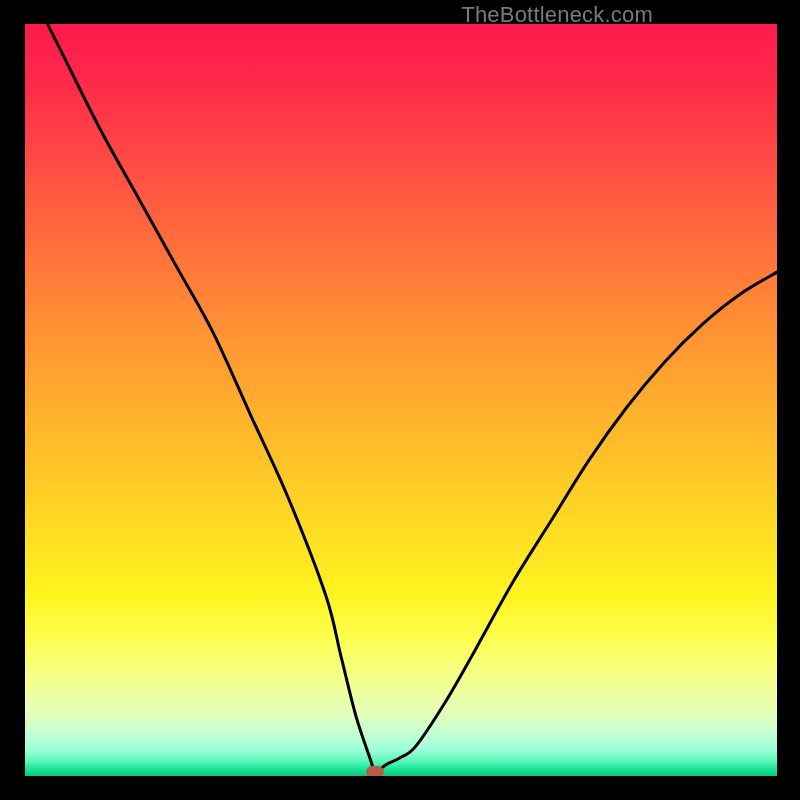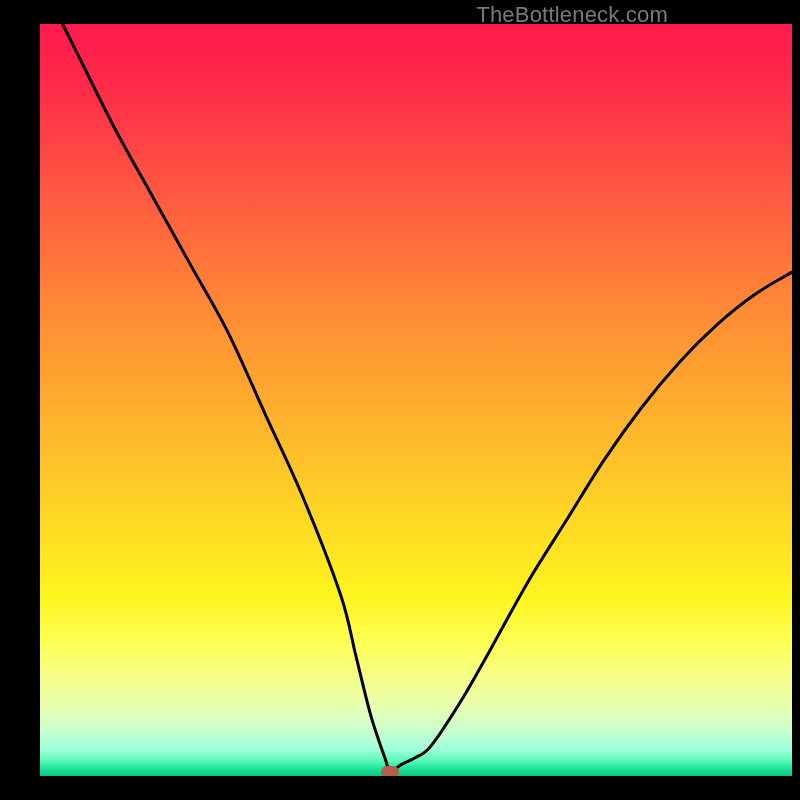--- a/index.html
+++ b/index.html
@@ -7,21 +7,21 @@
     padding: 0;
     width: 800px;
     height: 800px;
     overflow: hidden;
     background: #000;
     font-family: Arial, Helvetica, sans-serif;
   }
   .frame {
     position: absolute;
     top: 0;
-    left: 16px;
+    left: 1px;
     width: 680px;
     height: 800px;
     background: #000;
   }
   .plot {
     position: absolute;
     top: 24px;
     left: 24px;
     width: 752px;
     height: 752px;

